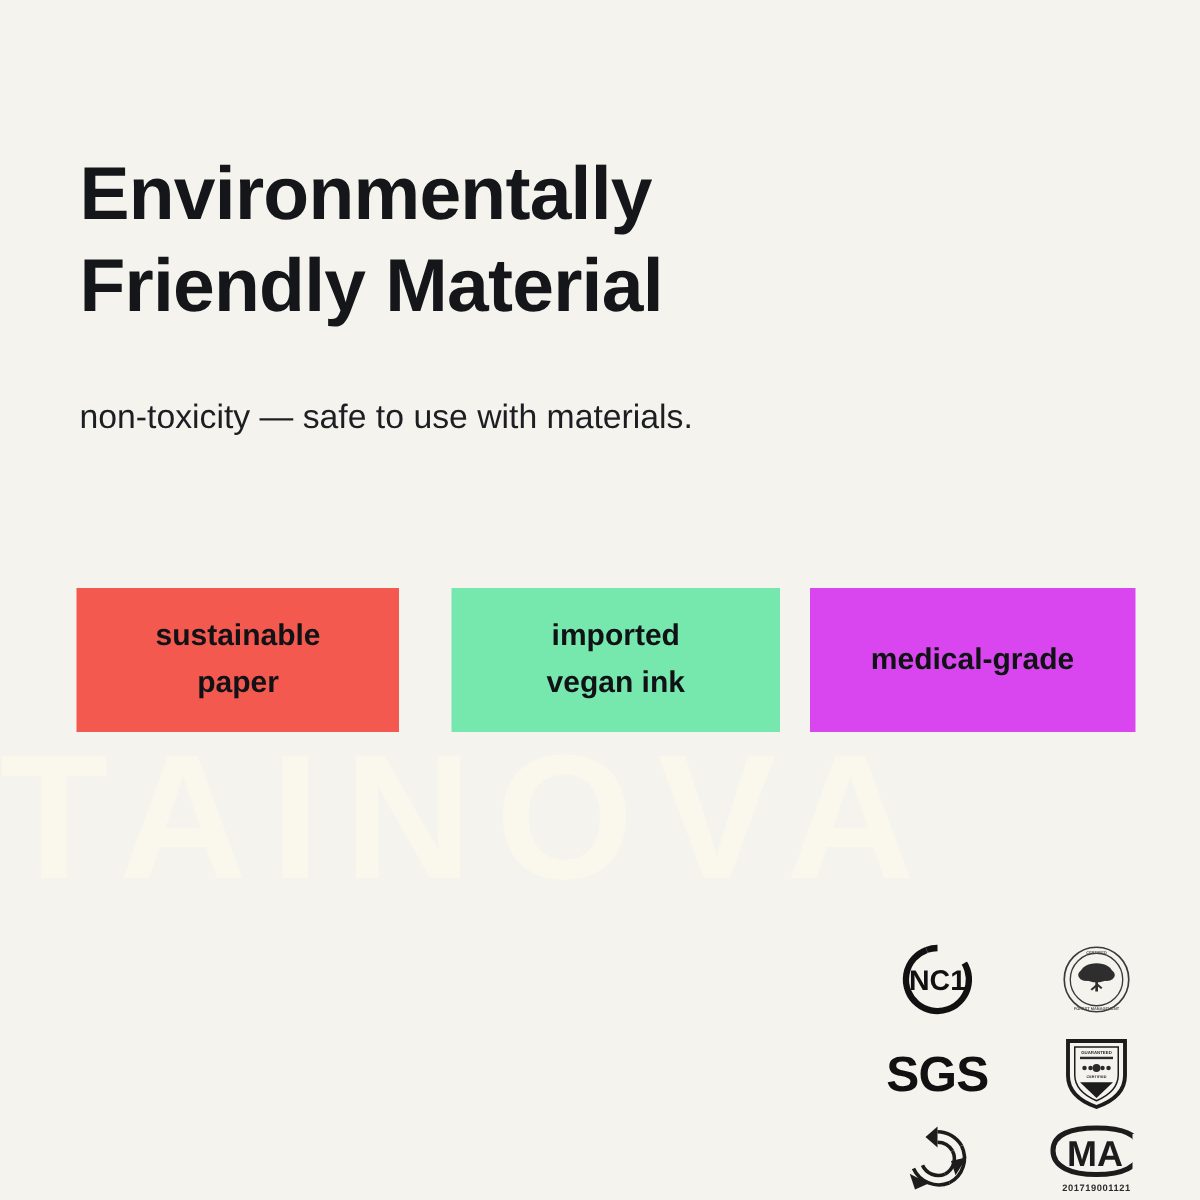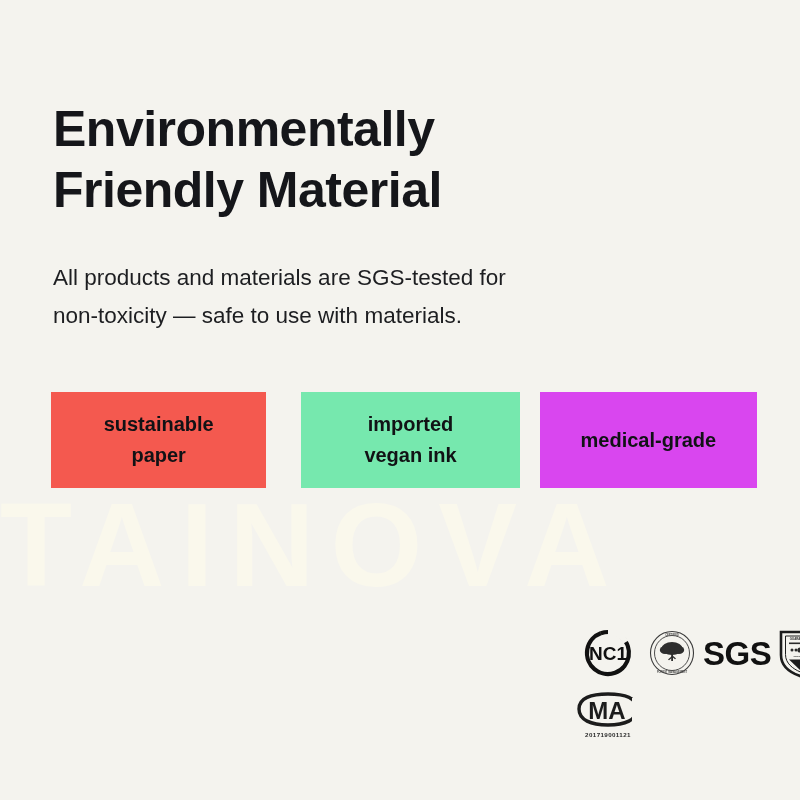--- a/index.html
+++ b/index.html
@@ -106,21 +106,21 @@
   .badge--green  { width: 222px; margin-left: 35px; }
   .badge--yellow { width: 221px; margin-left: 20px; }
 
   
   .cert-grid {
     position: absolute;
     left: 575px;
     top: 624px;
     width: 206px;
     display: grid;
-    grid-template-columns: repeat(5, 1fr);
+    grid-template-columns: repeat(2, 1fr);
     grid-template-rows: 58px 62px;
     column-gap: 6px;
     row-gap: 2px;
     align-items: center;
     justify-items: center;
     z-index: 2;
   }
   .cert-cell {
     width: 100%;
     height: 100%;
@@ -154,21 +154,20 @@
 <div id="page" style="background-color: rgb(244, 243, 238);">
 
   <div class="watermark" style="color: rgb(250, 248, 236);">TAINOVA</div>
 
   <h1 class="heading" style="color: rgb(21, 22, 26);">
     <span class="line">Environmentally</span>
     <span class="line">Friendly Material</span>
   </h1>
 
   <p class="body-copy" style="color: rgb(29, 30, 33);">
-    <span class="line">All products and materials are SGS-tested for</span>
     <span class="line">non-toxicity — safe to use with materials.</span>
   </p>
 
   <div class="badges">
 
     <div class="badge badge--red" style="background-color: rgb(244, 89, 79); color: rgb(17, 18, 21);">
       <span class="badge-line">sustainable</span>
       <span class="badge-line">paper</span>
     </div>
 

